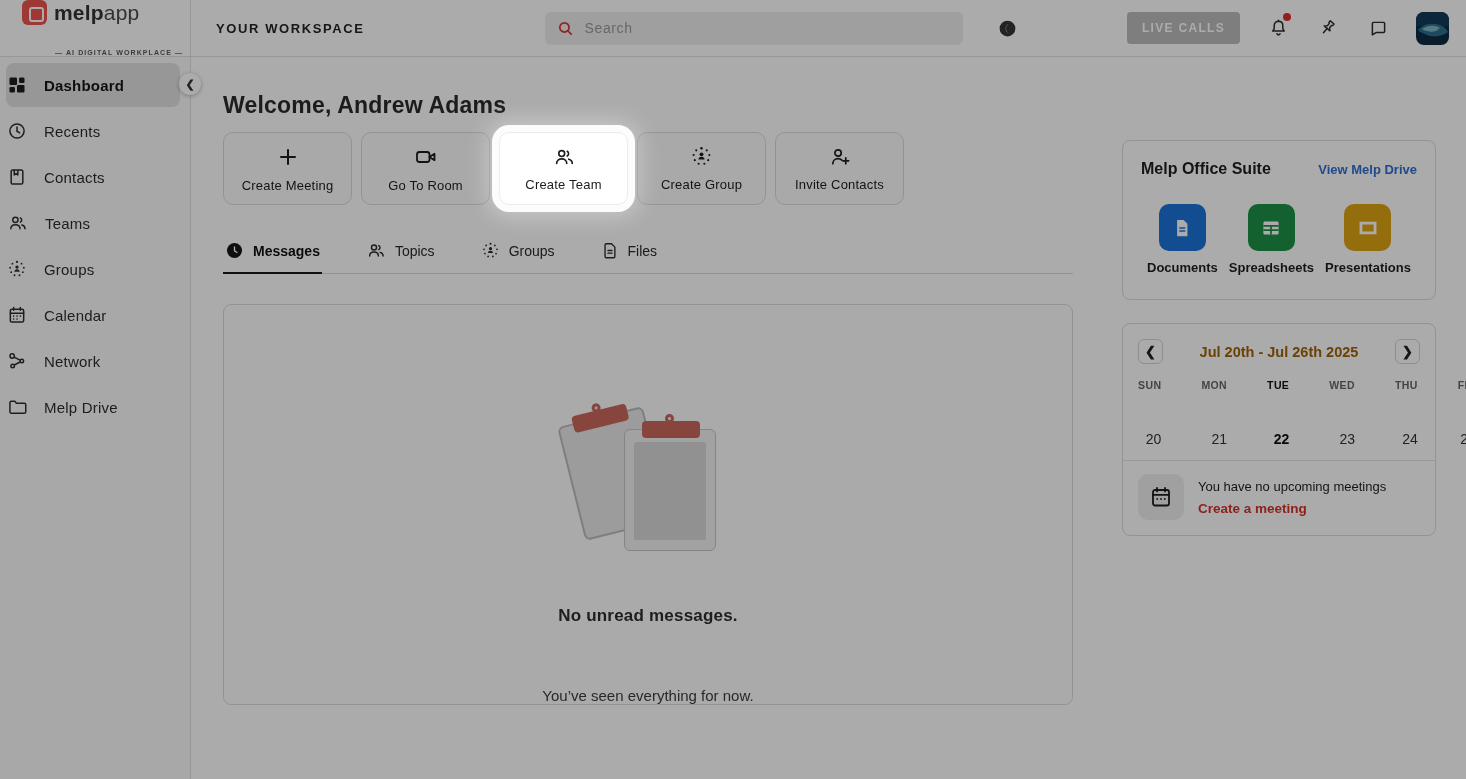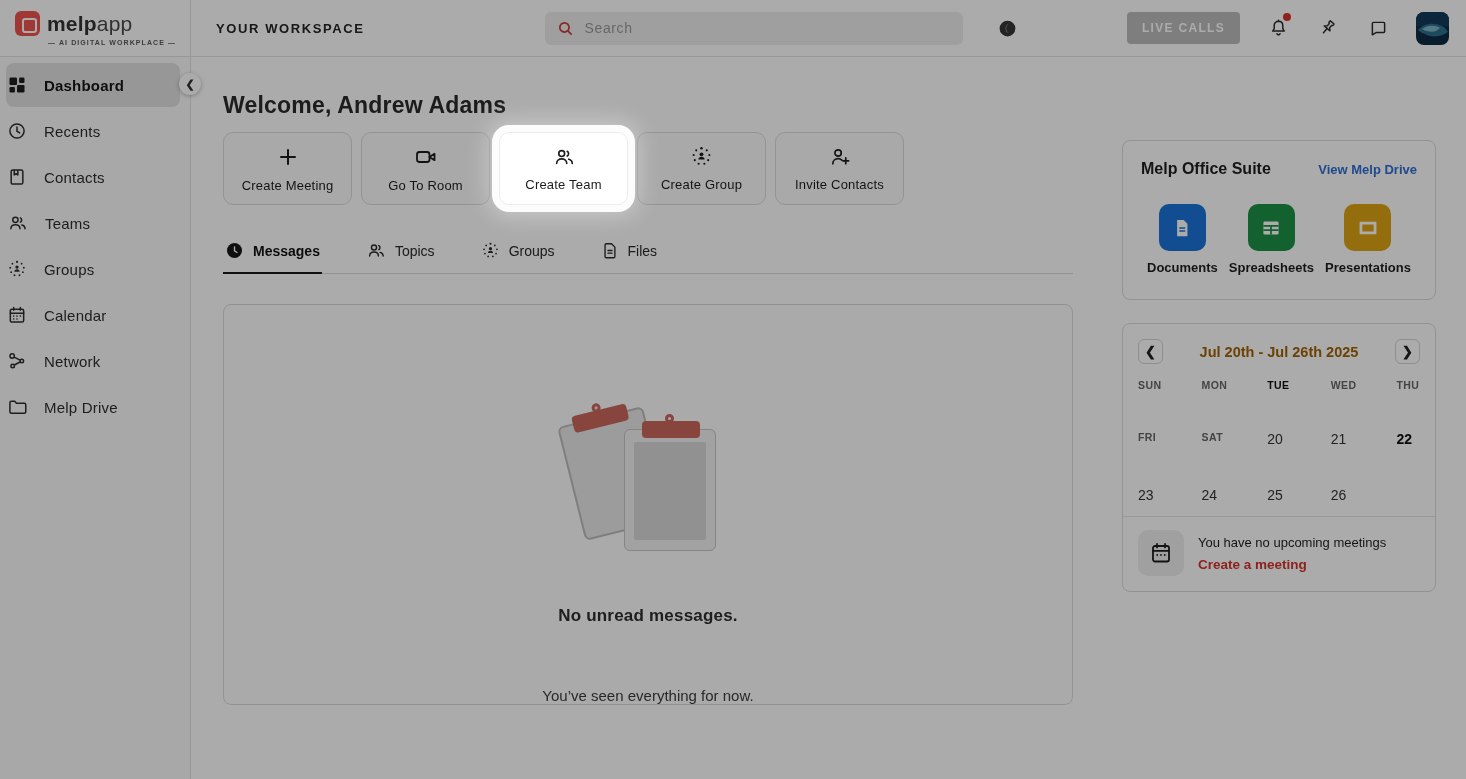--- a/index.html
+++ b/index.html
@@ -4,21 +4,21 @@
 <style>
   * { margin:0; padding:0; box-sizing:border-box; }
   html,body { width:1466px; height:779px; overflow:hidden; }
   body { font-family:"Liberation Sans", sans-serif; background:#ffffff; color:#222; }
   .app { position:relative; width:1466px; height:779px; background:#fff; }
 
   
   .topbar { position:absolute; top:0; left:0; right:0; height:57px; background:#fff;
             border-bottom:1px solid #e2e2e2; display:flex; align-items:center; z-index:10; }
   .logo-zone { width:191px; height:100%; border-right:1px solid #e2e2e2; display:flex;
-               flex-direction:column; justify-content:center; padding-left:15px; }
+               flex-direction:column; justify-content:space-between; padding-left:22px; }
   .logo-row { display:flex; align-items:center; gap:7px; }
   .logo-mark { width:25px; height:25px; border-radius:6px; background:#ee5450; position:relative; flex:0 0 auto; }
   .logo-mark::after { content:""; position:absolute; left:7px; top:7px; width:11px; height:11px;
                       border:2px solid #fff; border-radius:3px; }
   .logo-text { font-size:21px; color:#3d3d3d; letter-spacing:.2px; line-height:1; }
   .logo-text b { font-weight:800; color:#343434; }
   .logo-text span { font-weight:400; color:#4a4a4a; }
   .logo-tagline { font-size:7px; font-weight:700; letter-spacing:1.1px; color:#5a5a5a; margin:3px 0 0 33px; }
 
   .workspace-label { margin-left:25px; font-size:13px; font-weight:700; letter-spacing:1.6px; color:#242424; }
@@ -99,21 +99,21 @@
   .suite-app { display:flex; flex-direction:column; align-items:center; gap:9px; cursor:pointer;text-align:right; }
   .suite-tile { width:47px; height:47px; border-radius:10px; display:flex; align-items:center; justify-content:center; }
   .suite-lbl { font-size:13px; font-weight:700; color:#1f1f1f; }
 
   .cal-card { margin-top:23px; }
   .cal-top { padding:15px 15px 13px 15px; }
   .cal-head { display:flex; align-items:center; justify-content:space-between; }
   .cal-nav { width:25px; height:25px; border:1px solid #d4d4d4; border-radius:6px; background:#fff;
              display:flex; align-items:center; justify-content:center; font-size:13px; font-weight:700; color:#222; cursor:pointer; }
   .cal-range { font-size:14.5px; font-weight:700; color:#a16207; }
-  .cal-grid { display:grid; grid-template-columns:repeat(5,1fr); margin-top:15px; row-gap:12px; text-align:left;gap:40px; }
+  .cal-grid { display:grid; grid-template-columns:repeat(7,1fr); margin-top:15px; row-gap:12px; text-align:right;gap:40px; }
   .cal-day { font-size:10.5px; font-weight:600; letter-spacing:.4px; color:#666; }
   .cal-day.sel { color:#111; font-weight:800; }
   .cal-date { font-size:14px; color:#333; cursor:pointer; }
   .cal-date.sel { font-weight:800; color:#0d0d0d; }
   .cal-bottom { border-top:1px solid #e3e3e3; padding:13px 15px 15px 15px; display:flex; gap:14px; align-items:center; }
   .cal-icon-sq { width:46px; height:46px; background:#efefef; border-radius:10px; display:flex;
                  align-items:center; justify-content:center; flex:0 0 auto; }
   .cal-msg { font-size:13px; color:#1f1f1f; }
   .cal-cta { margin-top:7px; font-size:13.5px; font-weight:800; color:#d2342c; cursor:pointer; }
 

